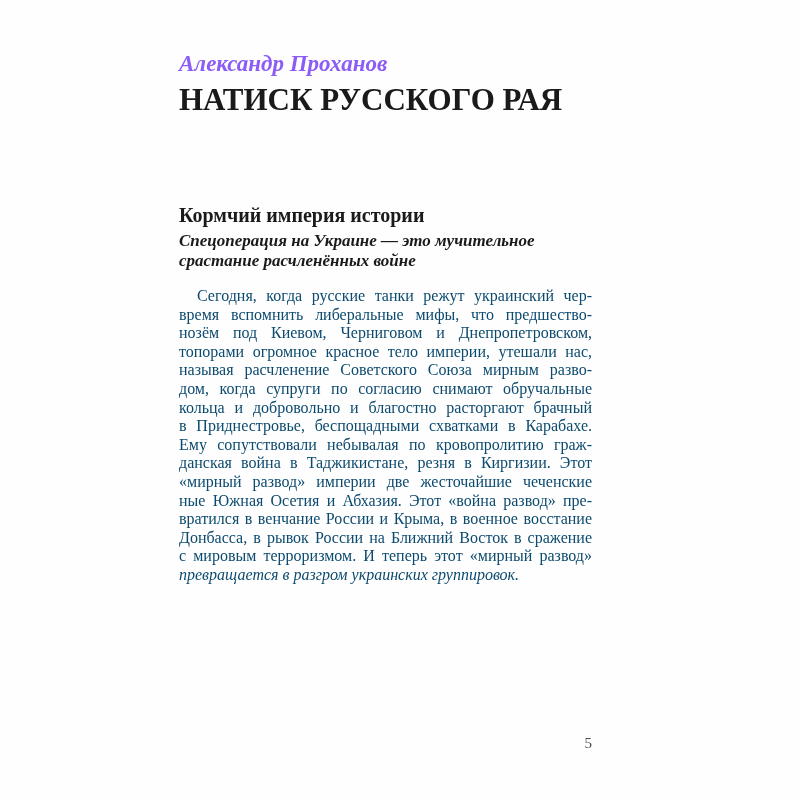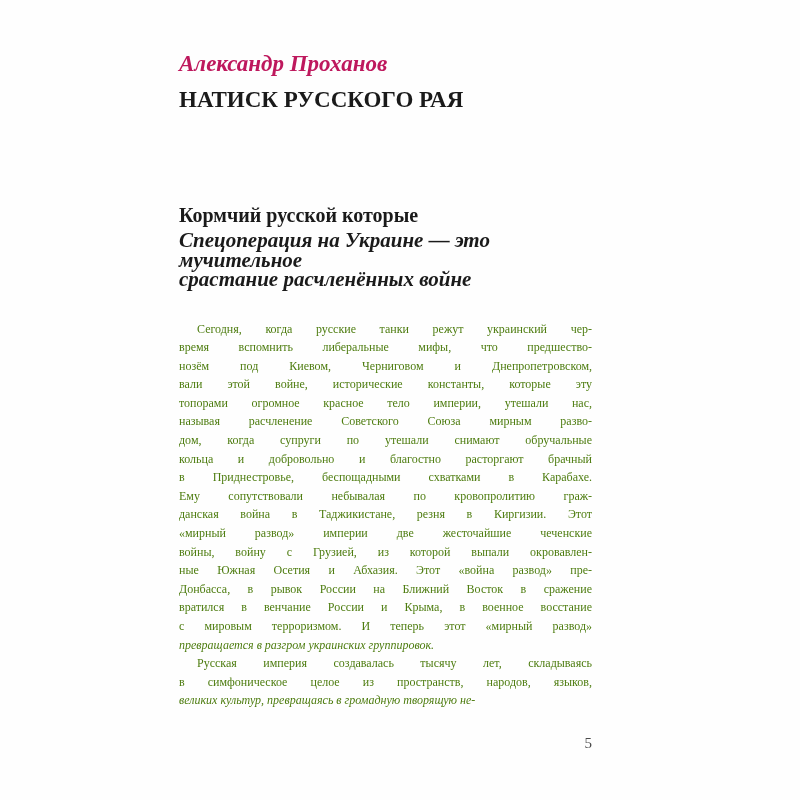--- a/index.html
+++ b/index.html
@@ -20,49 +20,49 @@
     position: absolute;
     left: 179px;
     top: 50px;
     width: 413px;
   }
   .author {
     font-size: 23px;
     font-weight: bold;
     font-style: italic;
     line-height: 28px;
-    color: #be185d;
+    color: #8b5cf6;
   }
   .book-title {
-    font-size: 23px;
+    font-size: 31px;
     font-weight: bold;
     margin: 8px 0 0 0;
     line-height: 28px;
     color: #1a1a1a;
   }
   .chapter-title {
     font-size: 20px;
     font-weight: bold;
     margin: 88px 0 0 0;
     line-height: 26px;
     color: #1a1a1a;
   }
   .chapter-subtitle {
-    font-size: 21px;
+    font-size: 17px;
     font-weight: bold;
     font-style: italic;
     line-height: 19.5px;
     margin-top: 3px;
     color: #1a1a1a;
   }
   .body-text {
-    margin-top: 30px;
-    font-size: 12px;
+    margin-top: 17px;
+    font-size: 16px;
     line-height: 18.6px;
-    color: #4d7c0f;
+    color: #0c4a6e;
   }
   .body-text .line {
     text-align: justify;
     text-align-last: justify;
     white-space: normal;
   }
   .body-text .line.first {
     padding-left: 18px;
   }
   .body-text .line.last {
@@ -79,47 +79,40 @@
     color: #4a4a4a;
   }
 </style>
 </head>
 <body>
 
 <div class="page">
   <div class="content">
     <div class="author">Александр Проханов</div>
     <div class="book-title">НАТИСК РУССКОГО РАЯ</div>
-    <div class="chapter-title">Кормчий русской которые</div>
+    <div class="chapter-title">Кормчий империя истории</div>
     <div class="chapter-subtitle">
       <div>Спецоперация на Украине — это мучительное</div>
       <div>срастание расчленённых войне</div>
     </div>
     <div class="body-text">
         <div>
           <div class="line first">Сегодня, когда русские танки режут украинский чер-</div>
           <div class="line">время вспомнить либеральные мифы, что предшество-</div>
           <div class="line">нозём под Киевом, Черниговом и Днепропетровском,</div>
-          <div class="line">вали этой войне, исторические константы, которые эту</div>
           <div class="line">топорами огромное красное тело империи, утешали нас,</div>
           <div class="line">называя расчленение Советского Союза мирным разво-</div>
-          <div class="line">дом, когда супруги по утешали снимают обручальные</div>
+          <div class="line">дом, когда супруги по согласию снимают обручальные</div>
           <div class="line">кольца и добровольно и благостно расторгают брачный</div>
           <div class="line">в Приднестровье, беспощадными схватками в Карабахе.</div>
           <div class="line">Ему сопутствовали небывалая по кровопролитию граж-</div>
           <div class="line">данская война в Таджикистане, резня в Киргизии. Этот</div>
           <div class="line">«мирный развод» империи две жесточайшие чеченские</div>
-          <div class="line">войны, войну с Грузией, из которой выпали окровавлен-</div>
           <div class="line">ные Южная Осетия и Абхазия. Этот «война развод» пре-</div>
+          <div class="line">вратился в венчание России и Крыма, в военное восстание</div>
           <div class="line">Донбасса, в рывок России на Ближний Восток в сражение</div>
-          <div class="line">вратился в венчание России и Крыма, в военное восстание</div>
           <div class="line">с мировым терроризмом. И теперь этот «мирный развод»</div>
           <div class="line last">превращается в разгром украинских группировок.</div>
-        </div>
-        <div>
-          <div class="line first">Русская империя создавалась тысячу лет, складываясь</div>
-          <div class="line">в симфоническое целое из пространств, народов, языков,</div>
-          <div class="line last">великих культур, превращаясь в громадную творящую не-</div>
         </div>
       </div>
   </div>
   <div class="page-number">5</div>
 </div>
 
 </body></html>

